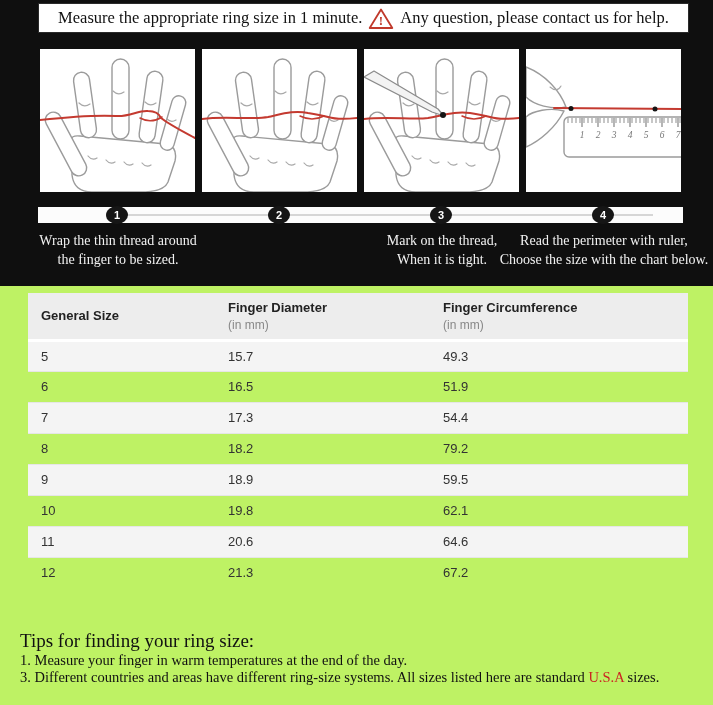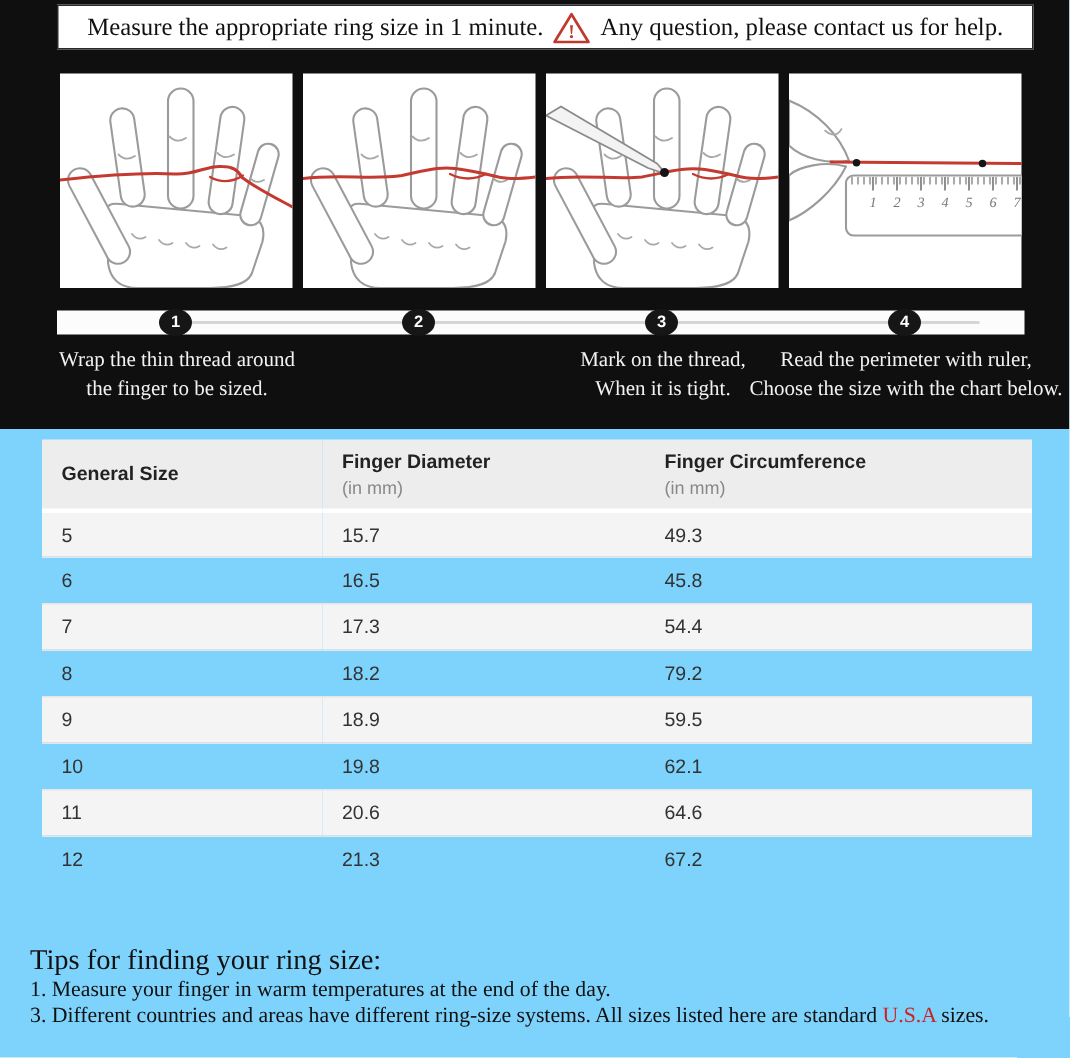--- a/index.html
+++ b/index.html
@@ -1,18 +1,18 @@
 <!DOCTYPE html>
 <html><head>
 <meta charset="utf-8">
 <style>
   * { margin:0; padding:0; box-sizing:border-box; }
   html,body { background:#fff; }
   .page {
-    position:relative; width:713px; height:705px; background:#7dd3fc;
+    position:relative; width:713px; height:705px; background:#bef264;
     font-family:"Liberation Serif", serif; overflow:hidden;
   }
   
   .black-section { position:absolute; left:0; top:0; width:713px; height:286px; background:#0f0f0f; }
   .header-strip {
     position:absolute; left:38px; top:3px; width:651px; height:30px;
     background:#fff; border:1px solid #2a2a2a;
     display:flex; align-items:center; justify-content:center; gap:5px;
     font-size:16.5px; color:#111; white-space:nowrap;
   }
@@ -236,21 +236,21 @@
     </thead>
     <tbody>
       <tr class="alt">
         <td>5</td>
           <td>15.7</td>
           <td>49.3</td>
       </tr>
       <tr>
         <td>6</td>
           <td>16.5</td>
-          <td>45.8</td>
+          <td>51.9</td>
       </tr>
       <tr class="alt">
         <td>7</td>
           <td>17.3</td>
           <td>54.4</td>
       </tr>
       <tr>
         <td>8</td>
           <td>18.2</td>
           <td>79.2</td>

